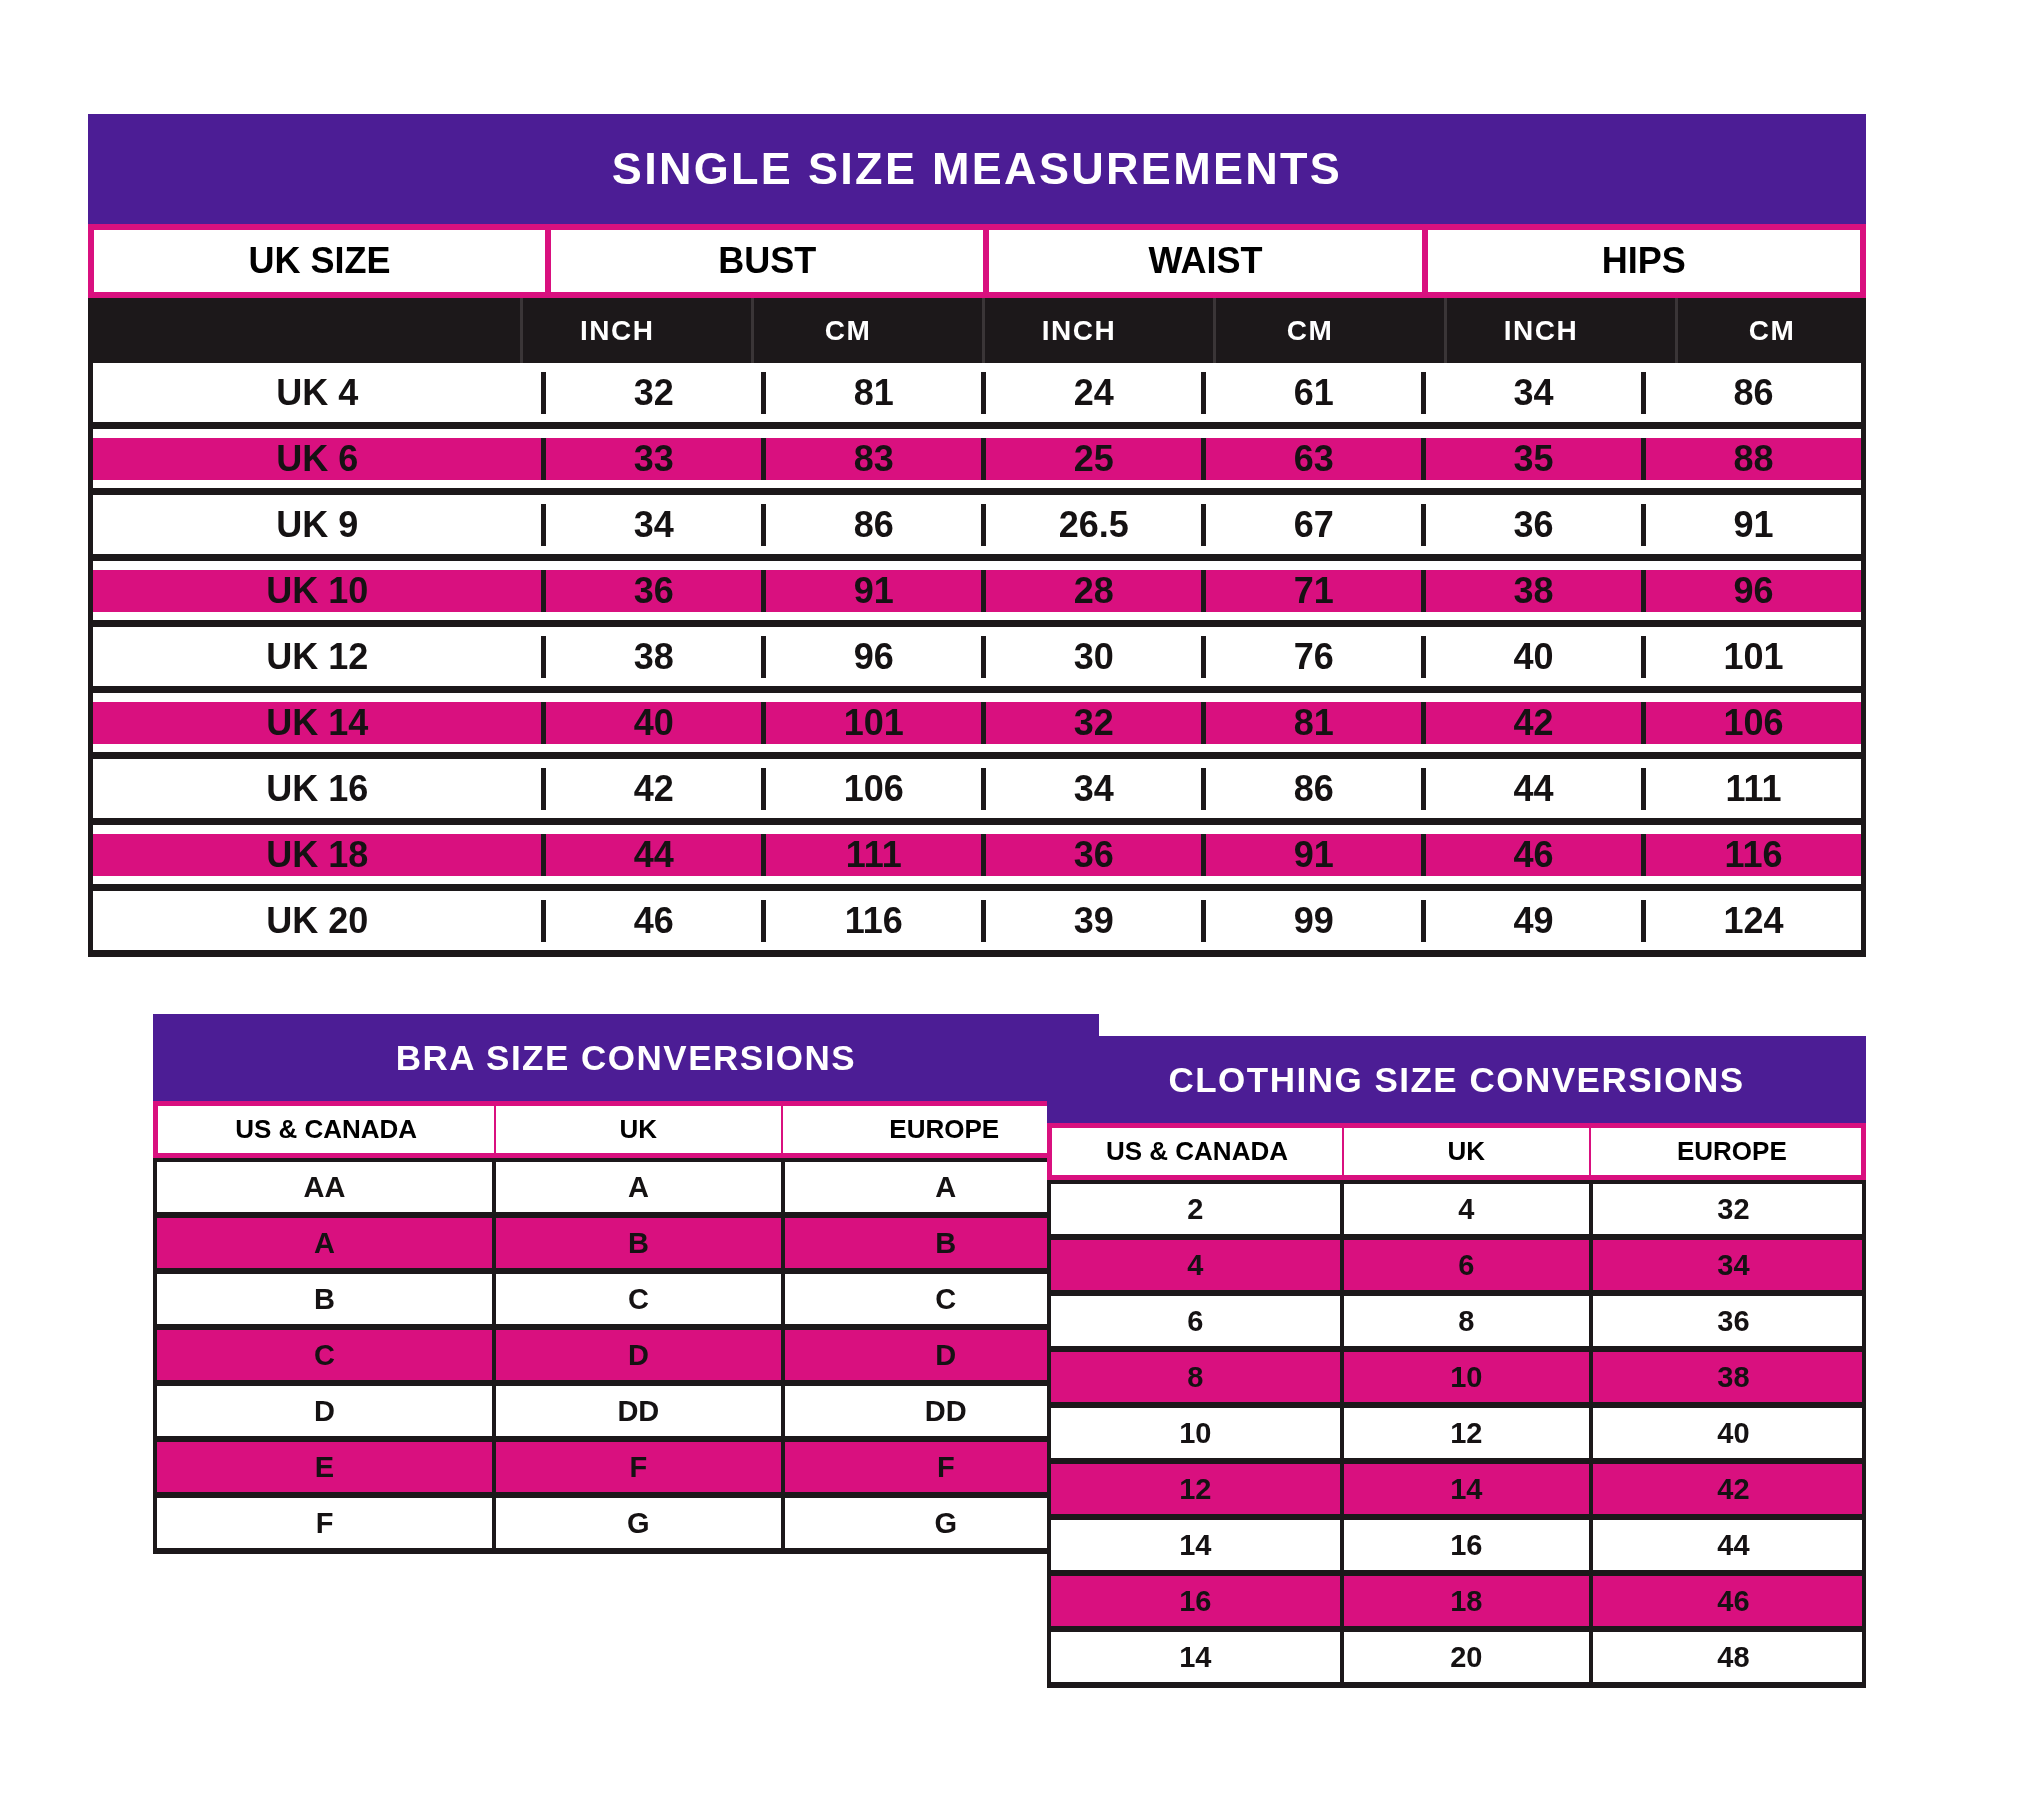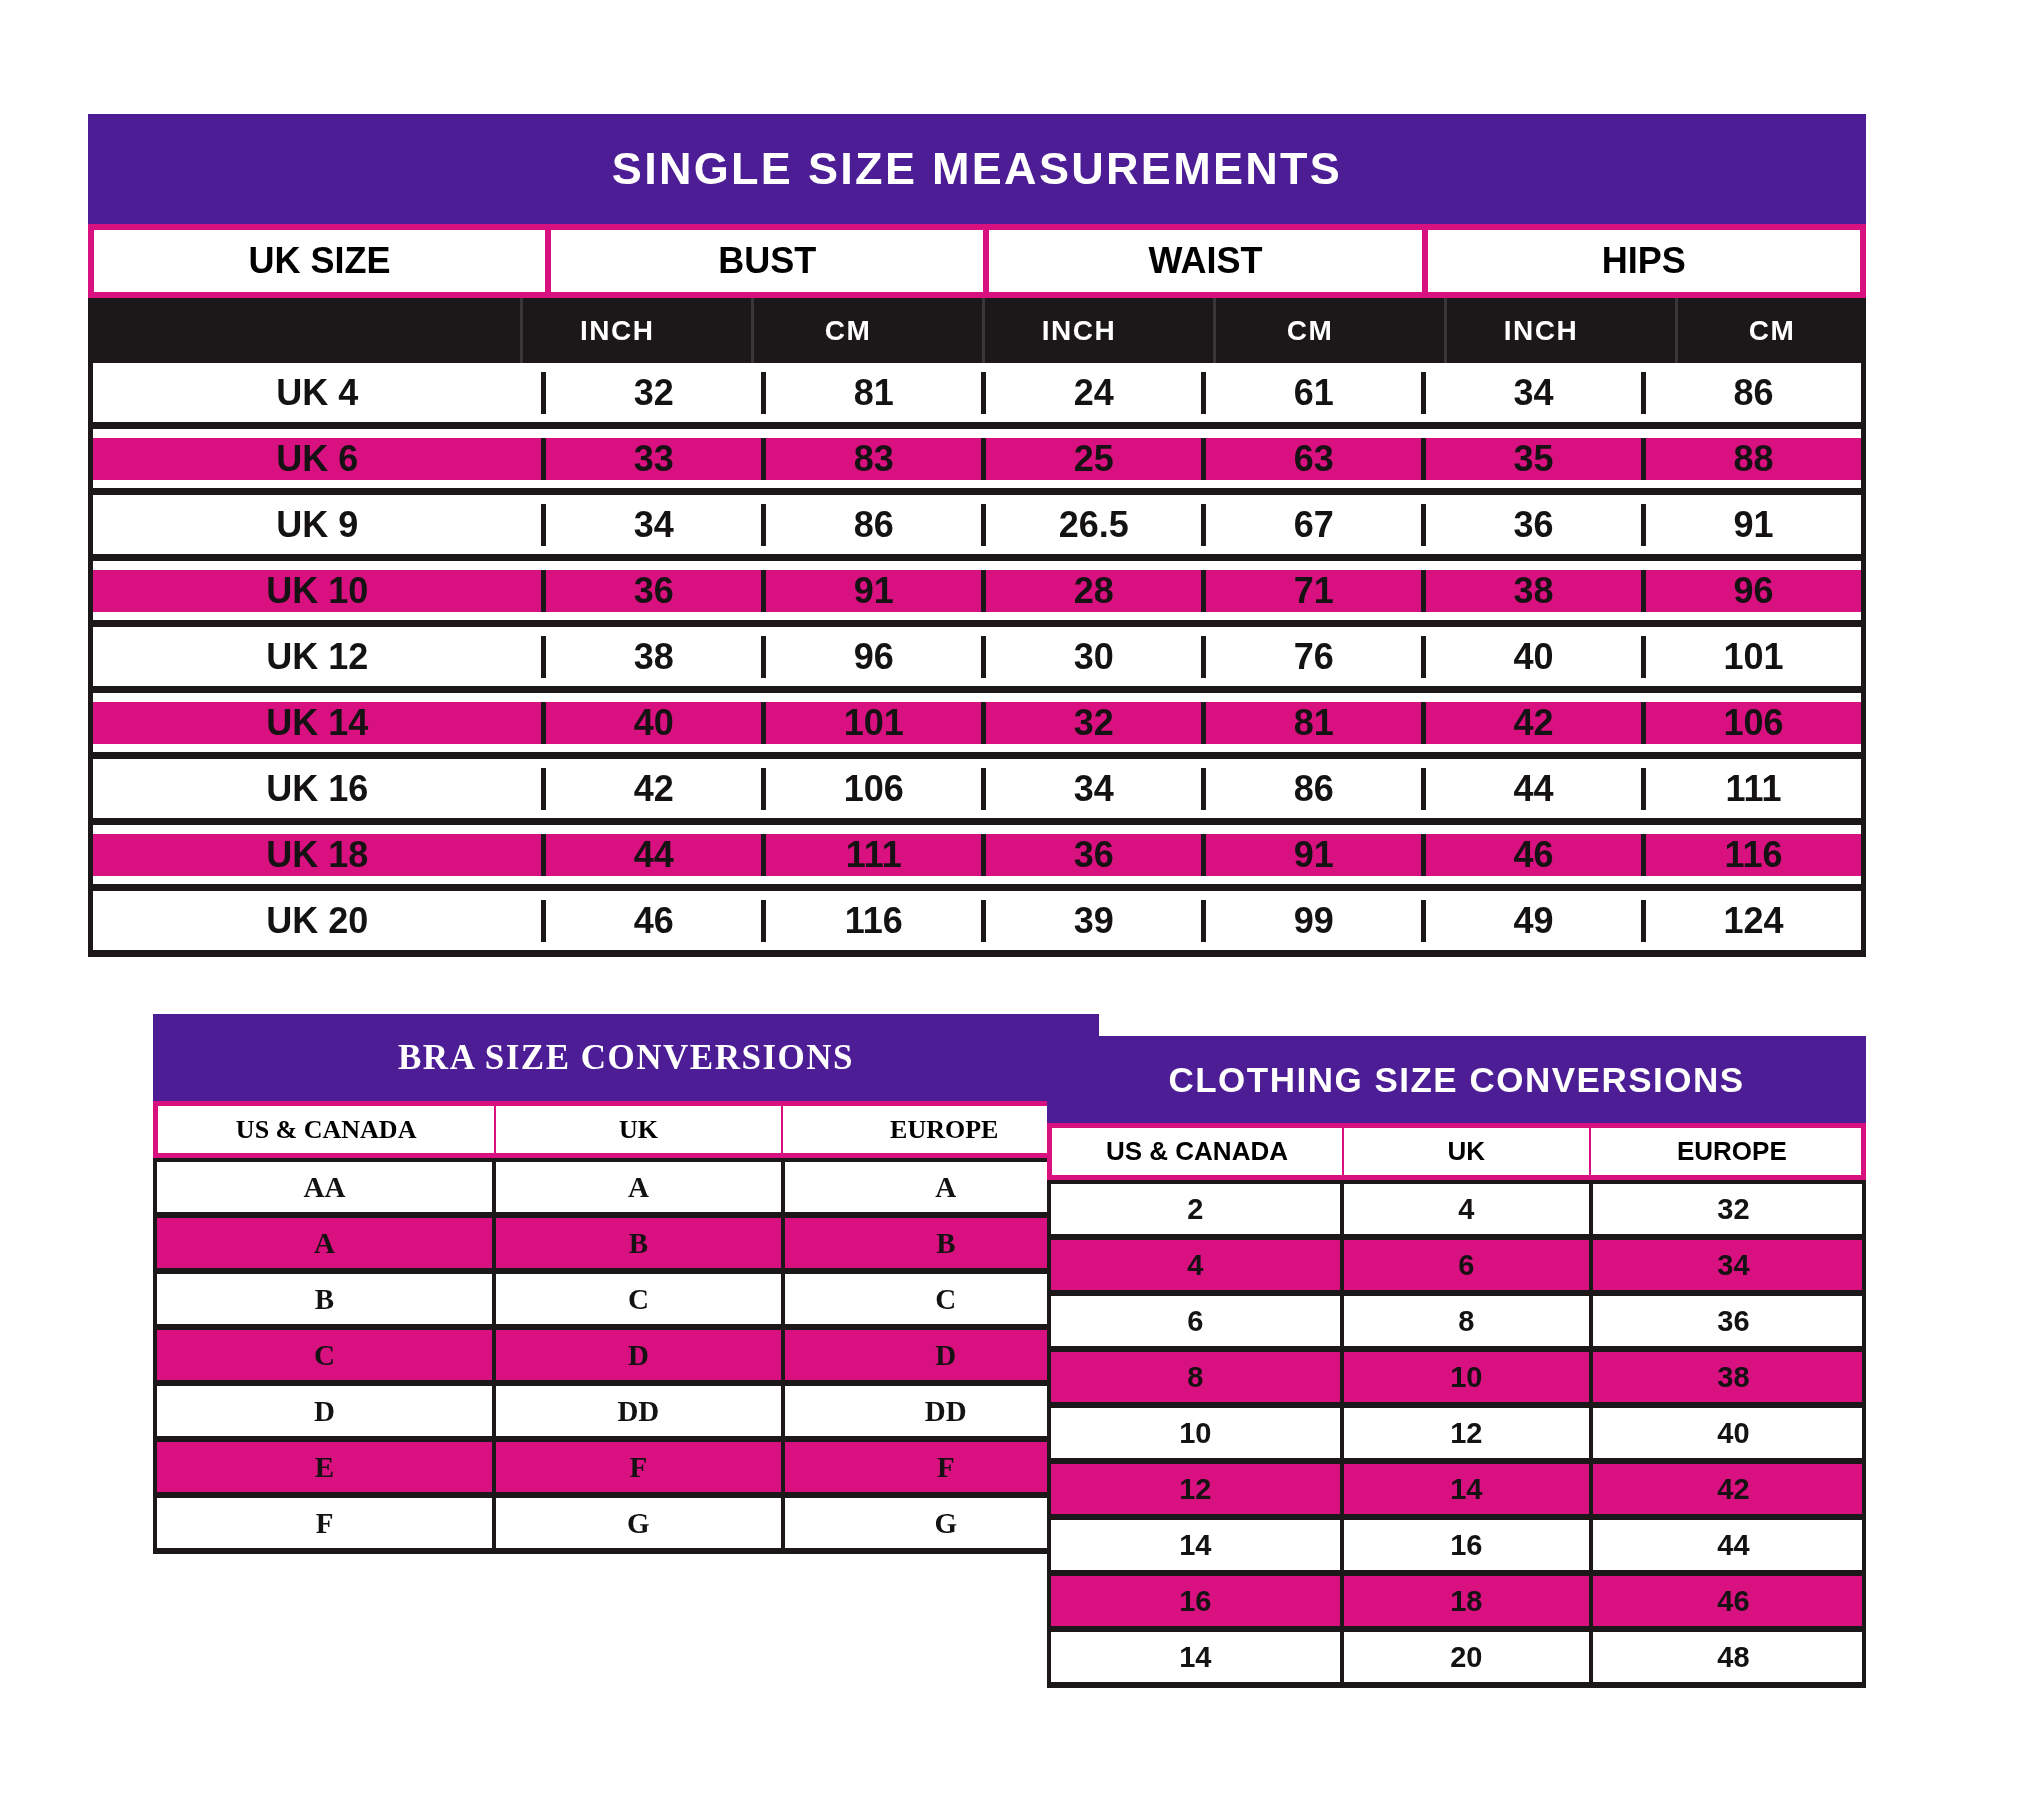--- a/index.html
+++ b/index.html
@@ -61,21 +61,21 @@
   .sub-spacer{flex:258 0 0;}
 
   
   .small-tbl .title-bar{height:87px;font-size:35px;letter-spacing:1.5px;}
   .small-tbl .hdr-row{height:57px;padding:5.4px;gap:2px;}
   .small-tbl .hdr-cell{font-size:26px;}
   .small-tbl .rows{border-left:4.6px solid #1C181A;border-right:4.6px solid #1C181A;border-top:4.6px solid #1C181A;}
   .small-tbl .drow{height:56px;border-bottom:6.2px solid #1C181A;text-align:right;}
   .small-tbl .dcell{font-size:29px;}
   .small-tbl .dcell + .dcell{border-left:4.6px solid #1C181A;}
-  #bra-table{left:153px;top:1014px;width:946px;font-family:Liberation Serif, serif;}
+  #bra-table{left:153px;top:1014px;width:946px;}
   #clothing-table{left:1047px;top:1036px;width:819px;}
   .w3a{flex:365 0 0;}
   .w3b{flex:310 0 0;}
   .w3c{flex:325 0 0;padding-left:12px;}
 </style>
 </head>
 <body>
 
 <div class="page">
 

